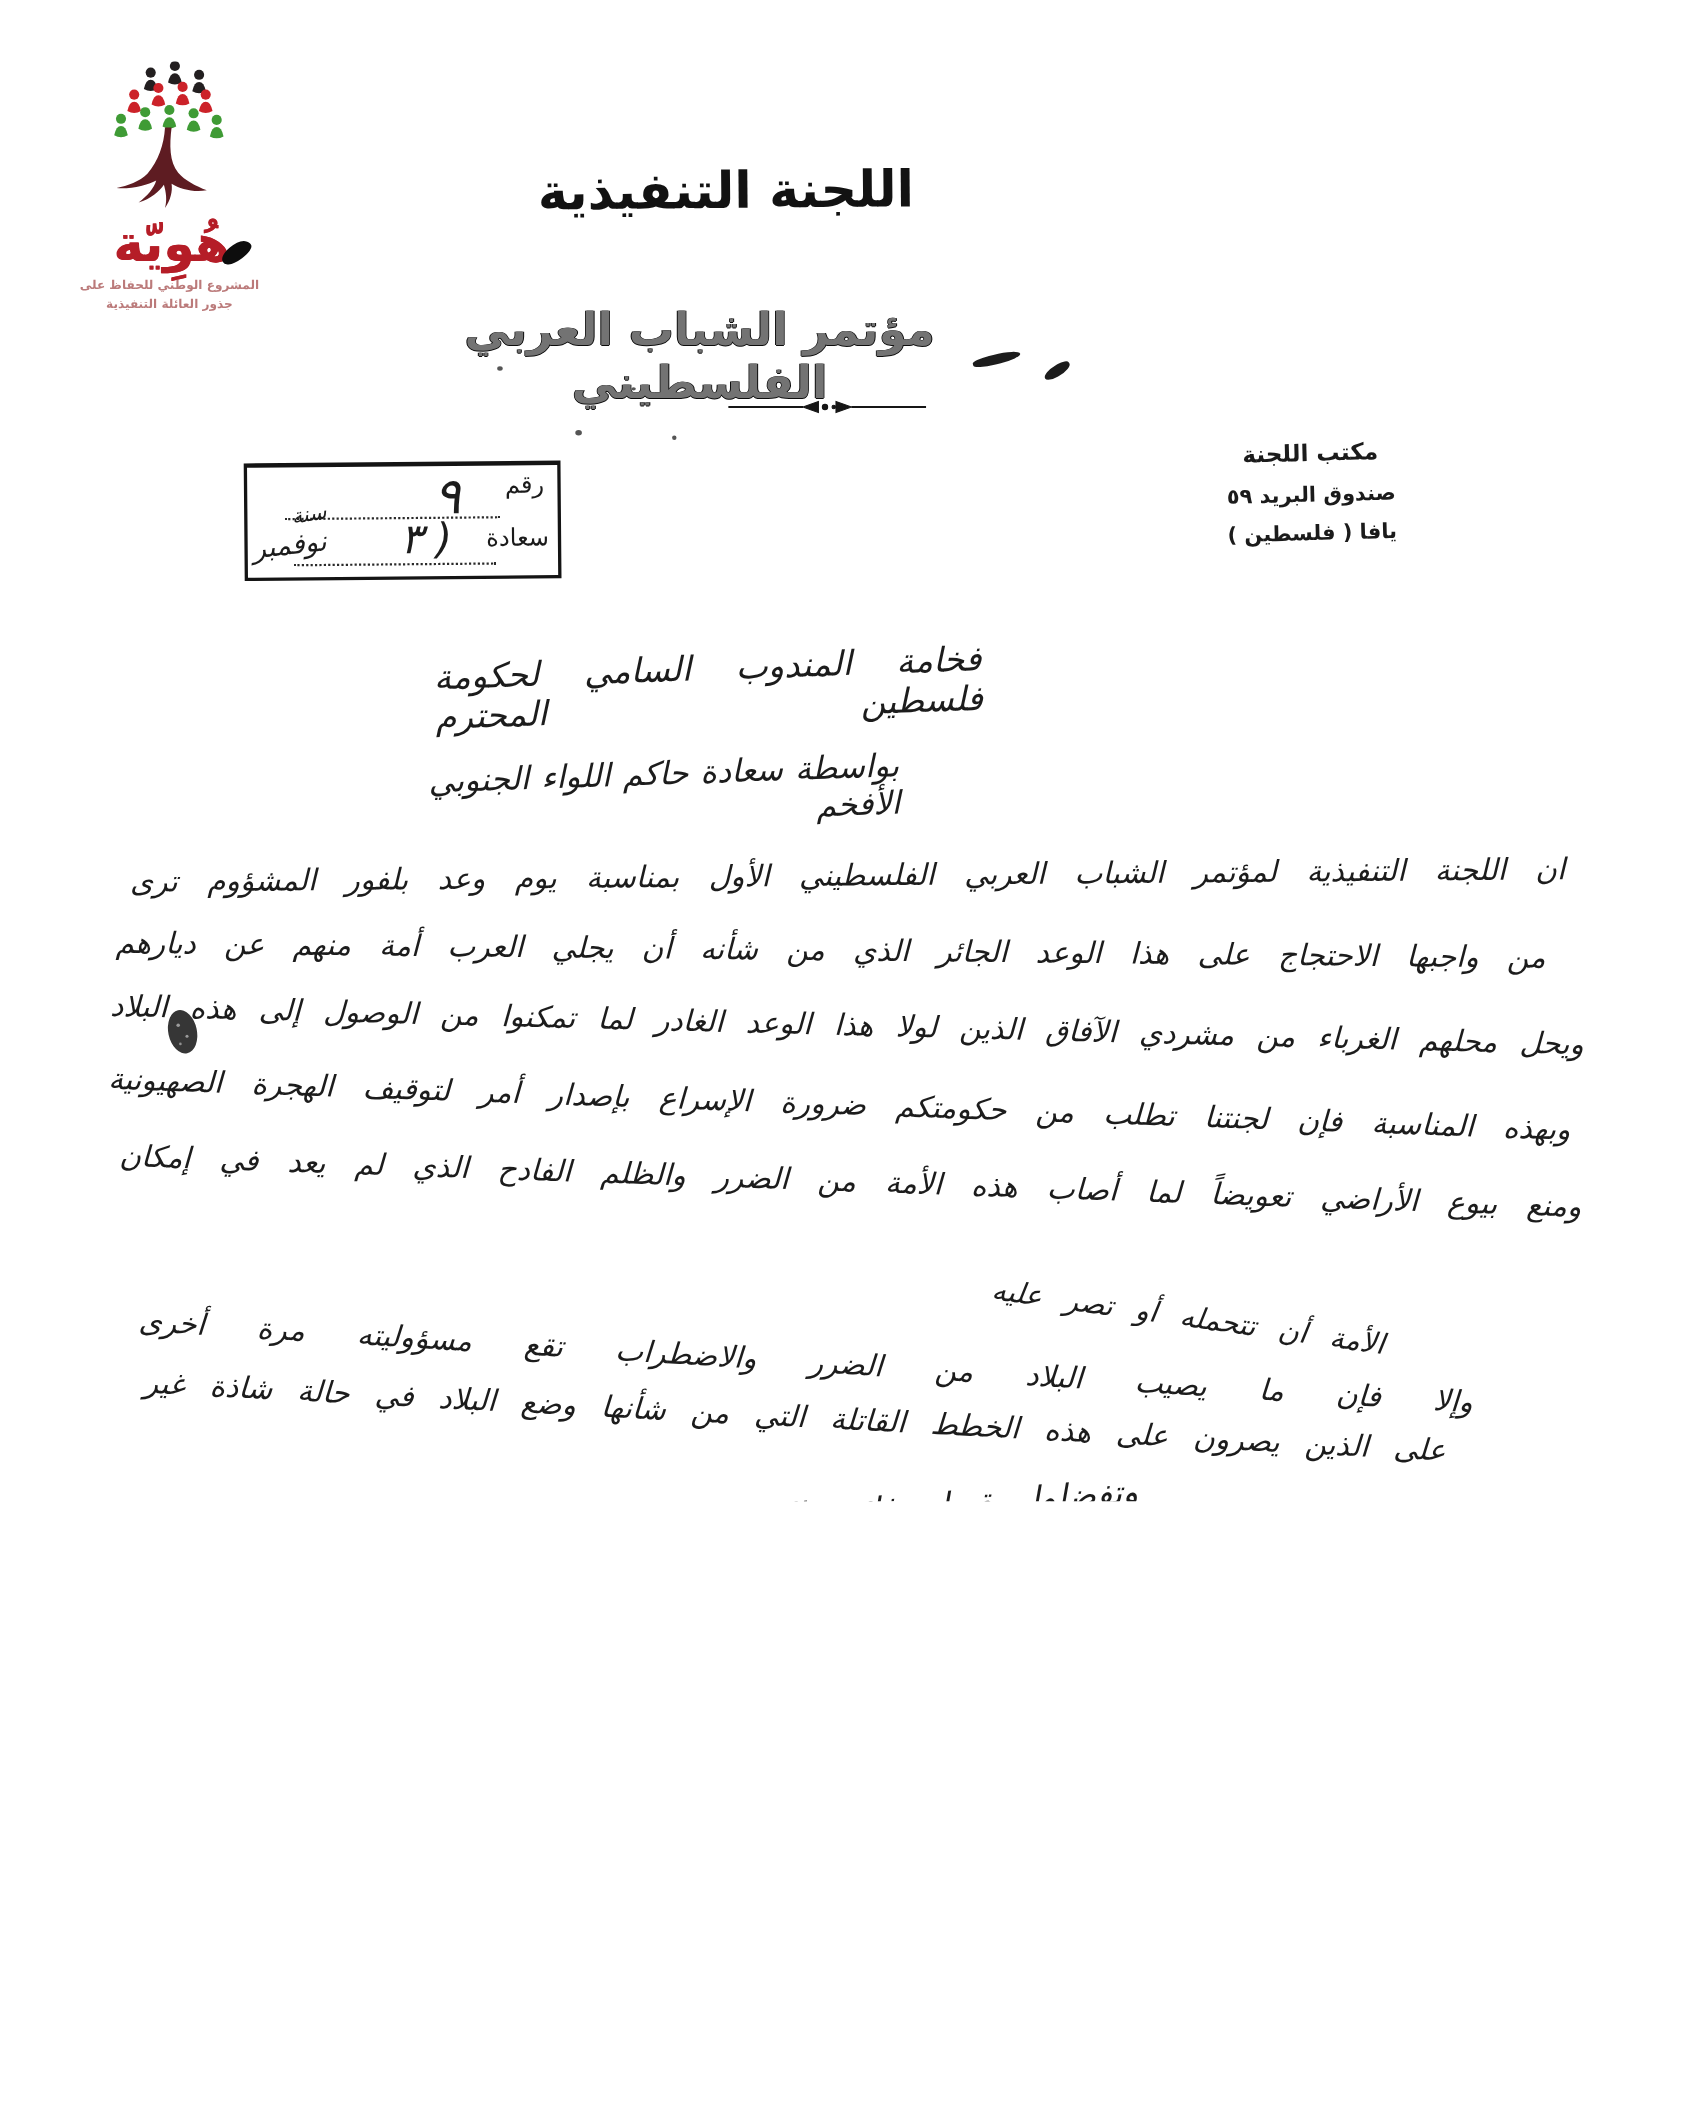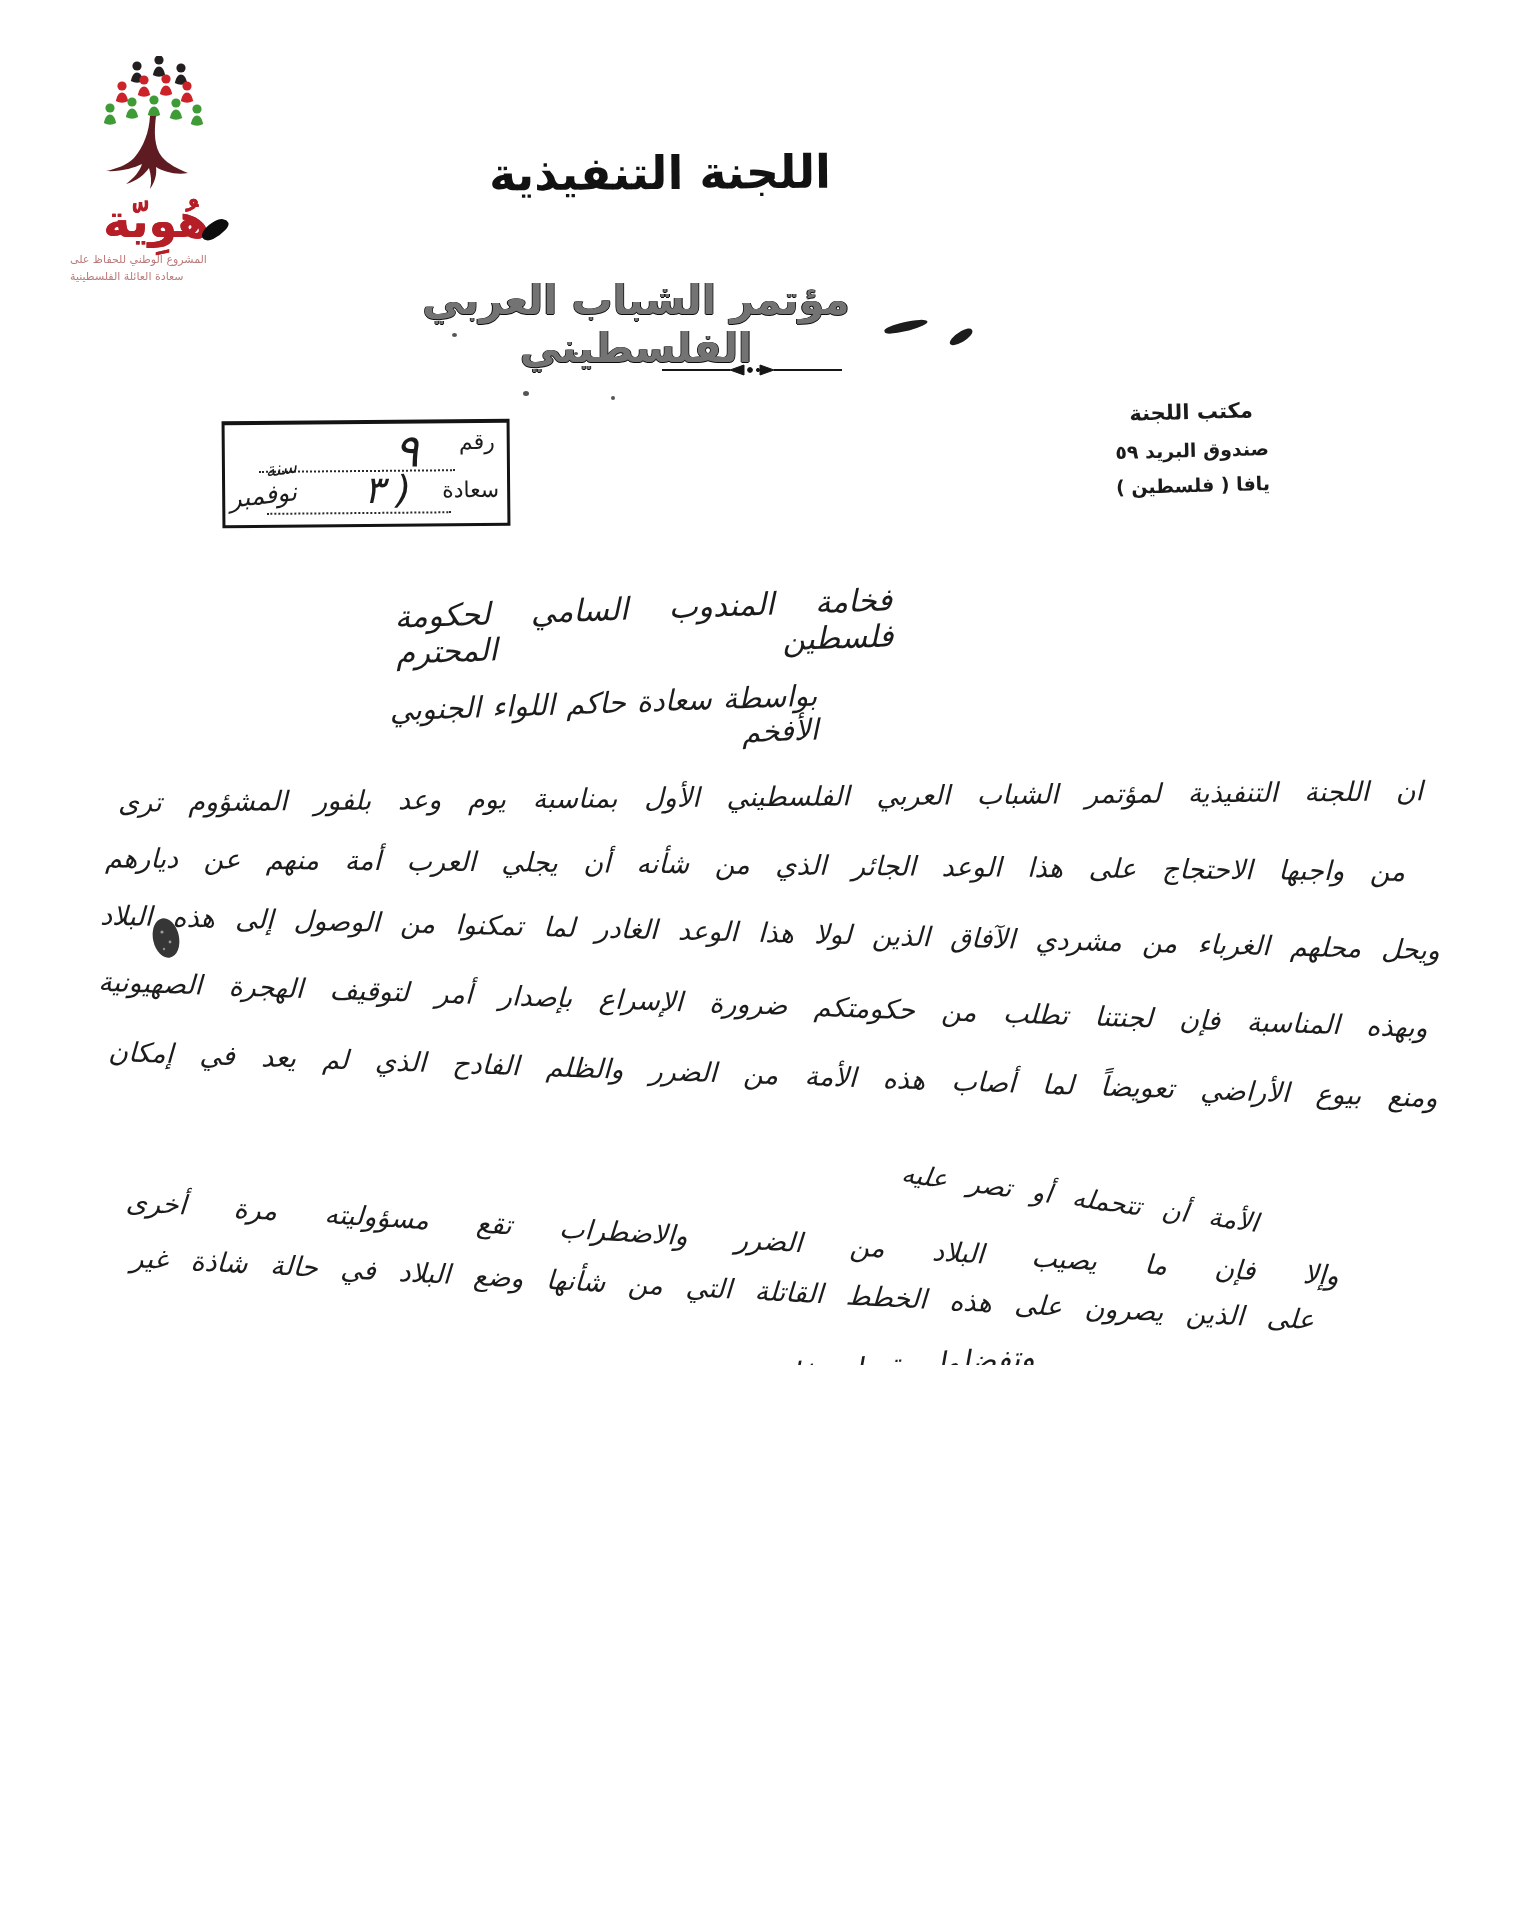--- a/index.html
+++ b/index.html
@@ -8,21 +8,21 @@
   .abs{position:absolute;}
   .rtl{direction:rtl;unicode-bidi:plaintext;}
   .hand{font-style:italic;color:#1c1c1c;}
   .jl{text-align:justify;text-align-last:justify;}
   .center{text-align:center;}
 
   
   .logo-wordmark{left:80px;top:194px;width:152px;font-size:46px;font-weight:bold;
                  color:#b51d27;text-align:center;text-shadow:0.5px 0 #b51d27;}
   .logo-tagline{left:70px;top:252px;width:168px;font-size:11px;line-height:1.5;
-                color:#bb7a7a;text-align:left;font-weight:normal;}
+                color:#bb7a7a;text-align:center;font-weight:bold;}
 
   
   .header-line1{left:410px;top:146px;width:500px;font-size:46px;font-weight:bold;
                 color:#121212;transform:rotate(-0.5deg);letter-spacing:1px;}
   .header-line2{left:362px;top:276px;width:548px;font-size:41px;font-weight:bold;color:#737373;
                 text-shadow:0.8px 0 #0c0c0c,-0.8px 0 #0c0c0c,0 0.8px #0c0c0c;}
   .office-block{left:1092px;top:400px;width:200px;text-align:center;transform:rotate(-1.5deg);}
   .office-l1{font-size:21px;font-weight:bold;}
   .office-l2{font-size:19px;font-weight:bold;margin-top:15px;}
   .office-l3{font-size:19px;font-weight:bold;margin-top:13px;}
@@ -93,21 +93,21 @@
           <use href="#pp" x="105" y="53"></use>
       </g>
       <path fill="#5e1c22" d="M58,60 C57,76 52,90 42,102 C35,109 24,113 14,115 C28,116 42,112 50,108
         C48,115 42,122 34,128 C45,125 53,118 57,112 C59,119 60,126 58,133 C63,126 65,118 64,111
         C72,116 84,119 96,117 C86,113 76,108 70,101 C62,91 62,76 64,60 Z"></path>
     </svg>
   </div>
   <div class="abs rtl logo-wordmark">هُوِيّة</div>
   <div class="abs rtl logo-tagline">
     <div>المشروع الوطني للحفاظ على</div>
-    <div>سعادة العائلة الفلسطينية</div>
+    <div>جذور العائلة التنفيذية</div>
   </div>
 
   <div class="abs ink-bird"></div>
 
   <div class="abs rtl center header-line1">اللجنة التنفيذية</div>
   <div class="abs rtl center header-line2">مؤتمر الشباب العربي الفلسطيني</div>
   <div class="abs" style="left:662px;top:362px;width:180px;height:16px;">
     <svg width="180" height="16" viewBox="0 0 180 16">
       <g stroke="#161616" fill="#161616">
         <line x1="0" y1="8" x2="68" y2="8" stroke-width="2"></line>

